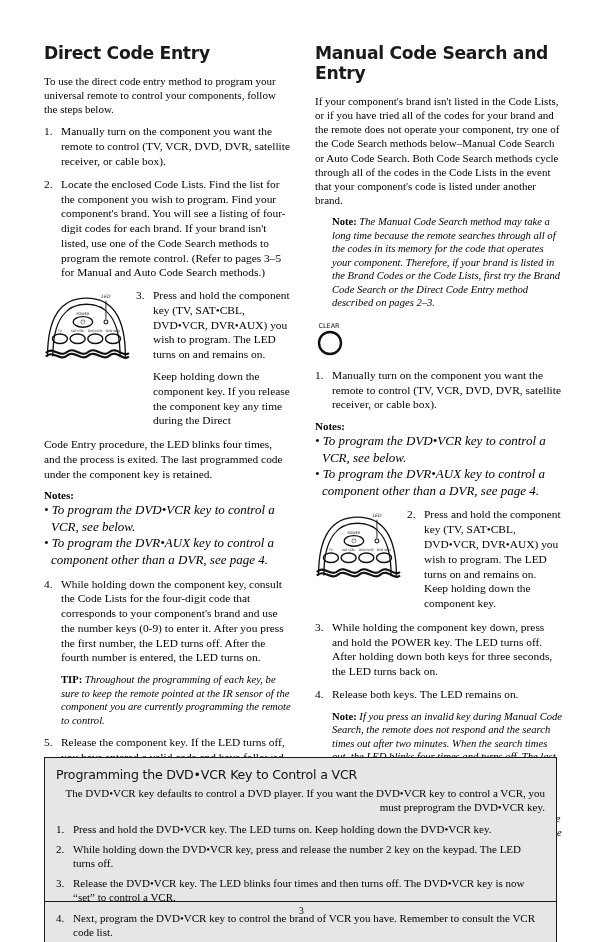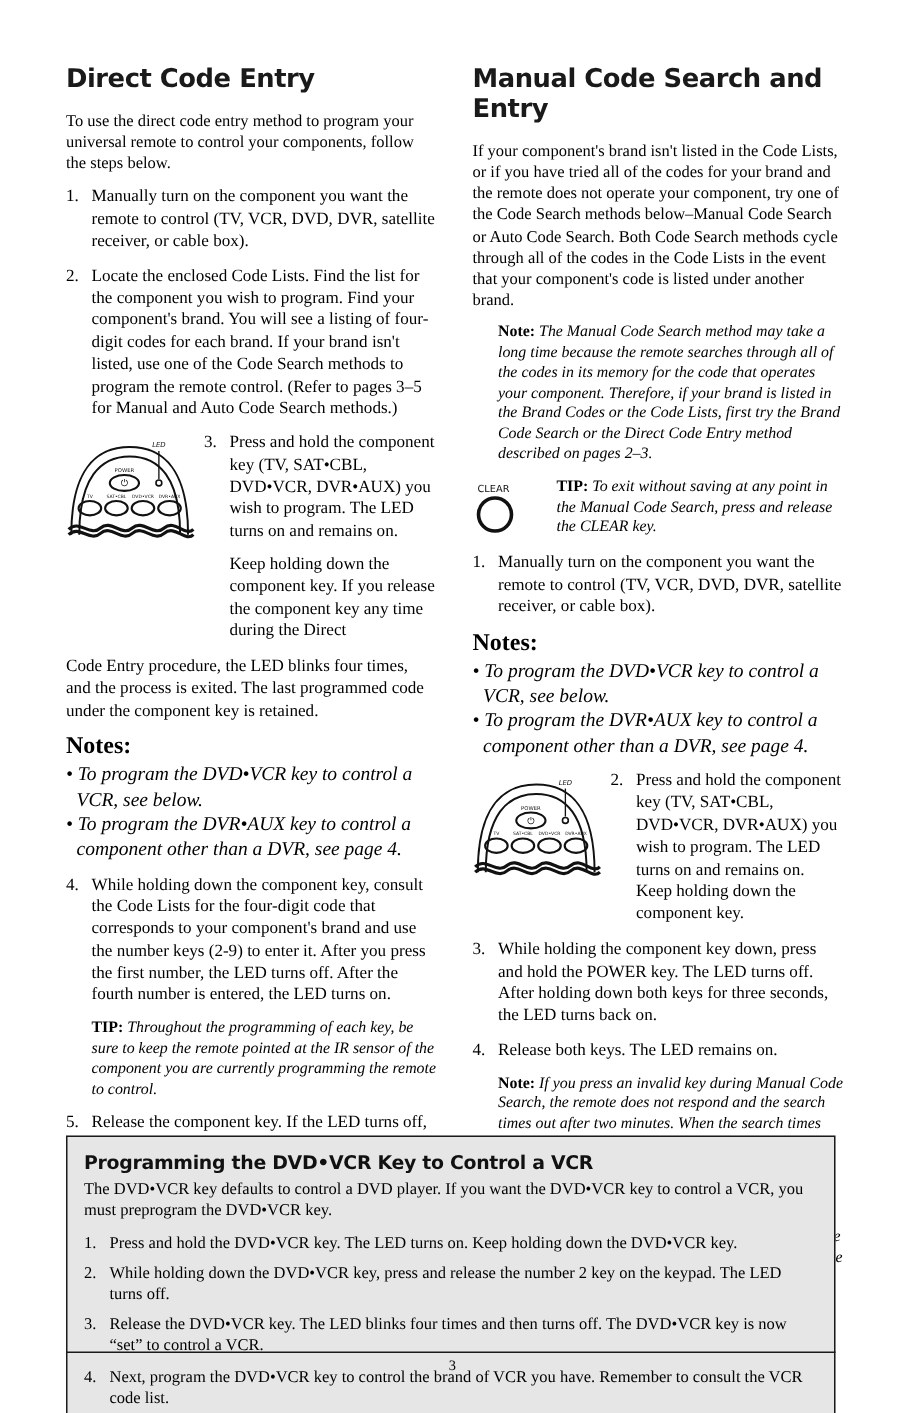--- a/index.html
+++ b/index.html
@@ -74,21 +74,21 @@
     margin: 0 0 8px 0;
   }
   .note .lbl, .tip .lbl, .important .lbl {
     font-style: normal;
     font-weight: bold;
   }
   .indent {
     margin-left: 17px;
   }
   .notes-head {
-    font-size: 16px;
+    font-size: 11px;
     font-weight: bold;
     margin: 0 0 1px 0;
   }
   ul.bullets {
     margin: 0 0 8px 0;
     padding: 0;
     list-style: none;
   }
   ul.bullets li {
     font-size: 13px;
@@ -153,29 +153,30 @@
     top: 757px;
     width: 513px;
     border: 1.4px solid #1a1a1a;
     background: #e6e6e6;
     padding: 9px 11px 10px 11px;
     box-sizing: border-box;
   }
   .box h2 {
     font-family: "DejaVu Sans", sans-serif;
     font-size: 12.6px;
-    font-weight: bold;
+    font-weight: normal;
     margin: 0 0 4px 0;
     letter-spacing: -0.2px;
     color: #111;
   }
   .box p.intro {
     font-size: 11px;
     line-height: 1.28;
     margin: 0 0 8px 0;
+    text-align: right;
   }
   .box ol {
     margin: 0;
     padding: 0;
     list-style: none;
   }
   .box ol li {
     position: relative;
     padding-left: 17px;
     font-size: 11px;
@@ -267,21 +268,21 @@
 
       <div class="notes-head">Notes:</div>
       <ul class="bullets">
         <li>• To program the DVD•VCR key to control a VCR, see below.</li>
         <li>• To program the DVR•AUX key to control a component other than a DVR, see page 4.</li>
       </ul>
 
       <ol class="steps">
         <li>
           <span class="num">4.</span>
-          <span>While holding down the component key, consult the Code Lists for the four-digit code that corresponds to your component's brand and use the number keys (2-9) to enter it. After you press the first number, the LED turns off. After the fourth number is entered, the LED turns on.</span>
+          <span>While holding down the component key, consult the Code Lists for the four-digit code that corresponds to your component's brand and use the number keys (0-9) to enter it. After you press the first number, the LED turns off. After the fourth number is entered, the LED turns on.</span>
         </li>
       </ol>
 
       <p class="tip indent">
         <span class="lbl">TIP:</span><span> Throughout the programming of each key, be sure to keep the remote pointed at the IR sensor of the component you are currently programming the remote to control.</span>
       </p>
 
       <ol class="steps">
         <li>
           <span class="num">5.</span>
@@ -304,23 +305,20 @@
       <p class="note indent">
         <span class="lbl">Note:</span><span> The Manual Code Search method may take a long time because the remote searches through all of the codes in its memory for the code that operates your component. Therefore, if your brand is listed in the Brand Codes or the Code Lists, first try the Brand Code Search or the Direct Code Entry method described on pages 2–3.</span>
       </p>
 
       <div class="keyrow">
         <div class="keyicon">
           <svg viewBox="0 0 50 40" width="50" height="40">
             <text x="14" y="9" font-family="DejaVu Sans, sans-serif" font-size="6.5" text-anchor="middle" fill="#111">CLEAR</text>
             <circle cx="15" cy="24" r="11" fill="none" stroke="#111" stroke-width="2.4"></circle>
           </svg>
-        </div>
-        <div class="keytext">
-          <span class="lbl">TIP:</span><span> To exit without saving at any point in the Manual Code Search, press and release the CLEAR key.</span>
         </div>
       </div>
 
       <ol class="steps">
         <li>
           <span class="num">1.</span>
           <span>Manually turn on the component you want the remote to control (TV, VCR, DVD, DVR, satellite receiver, or cable box).</span>
         </li>
       </ol>
 

